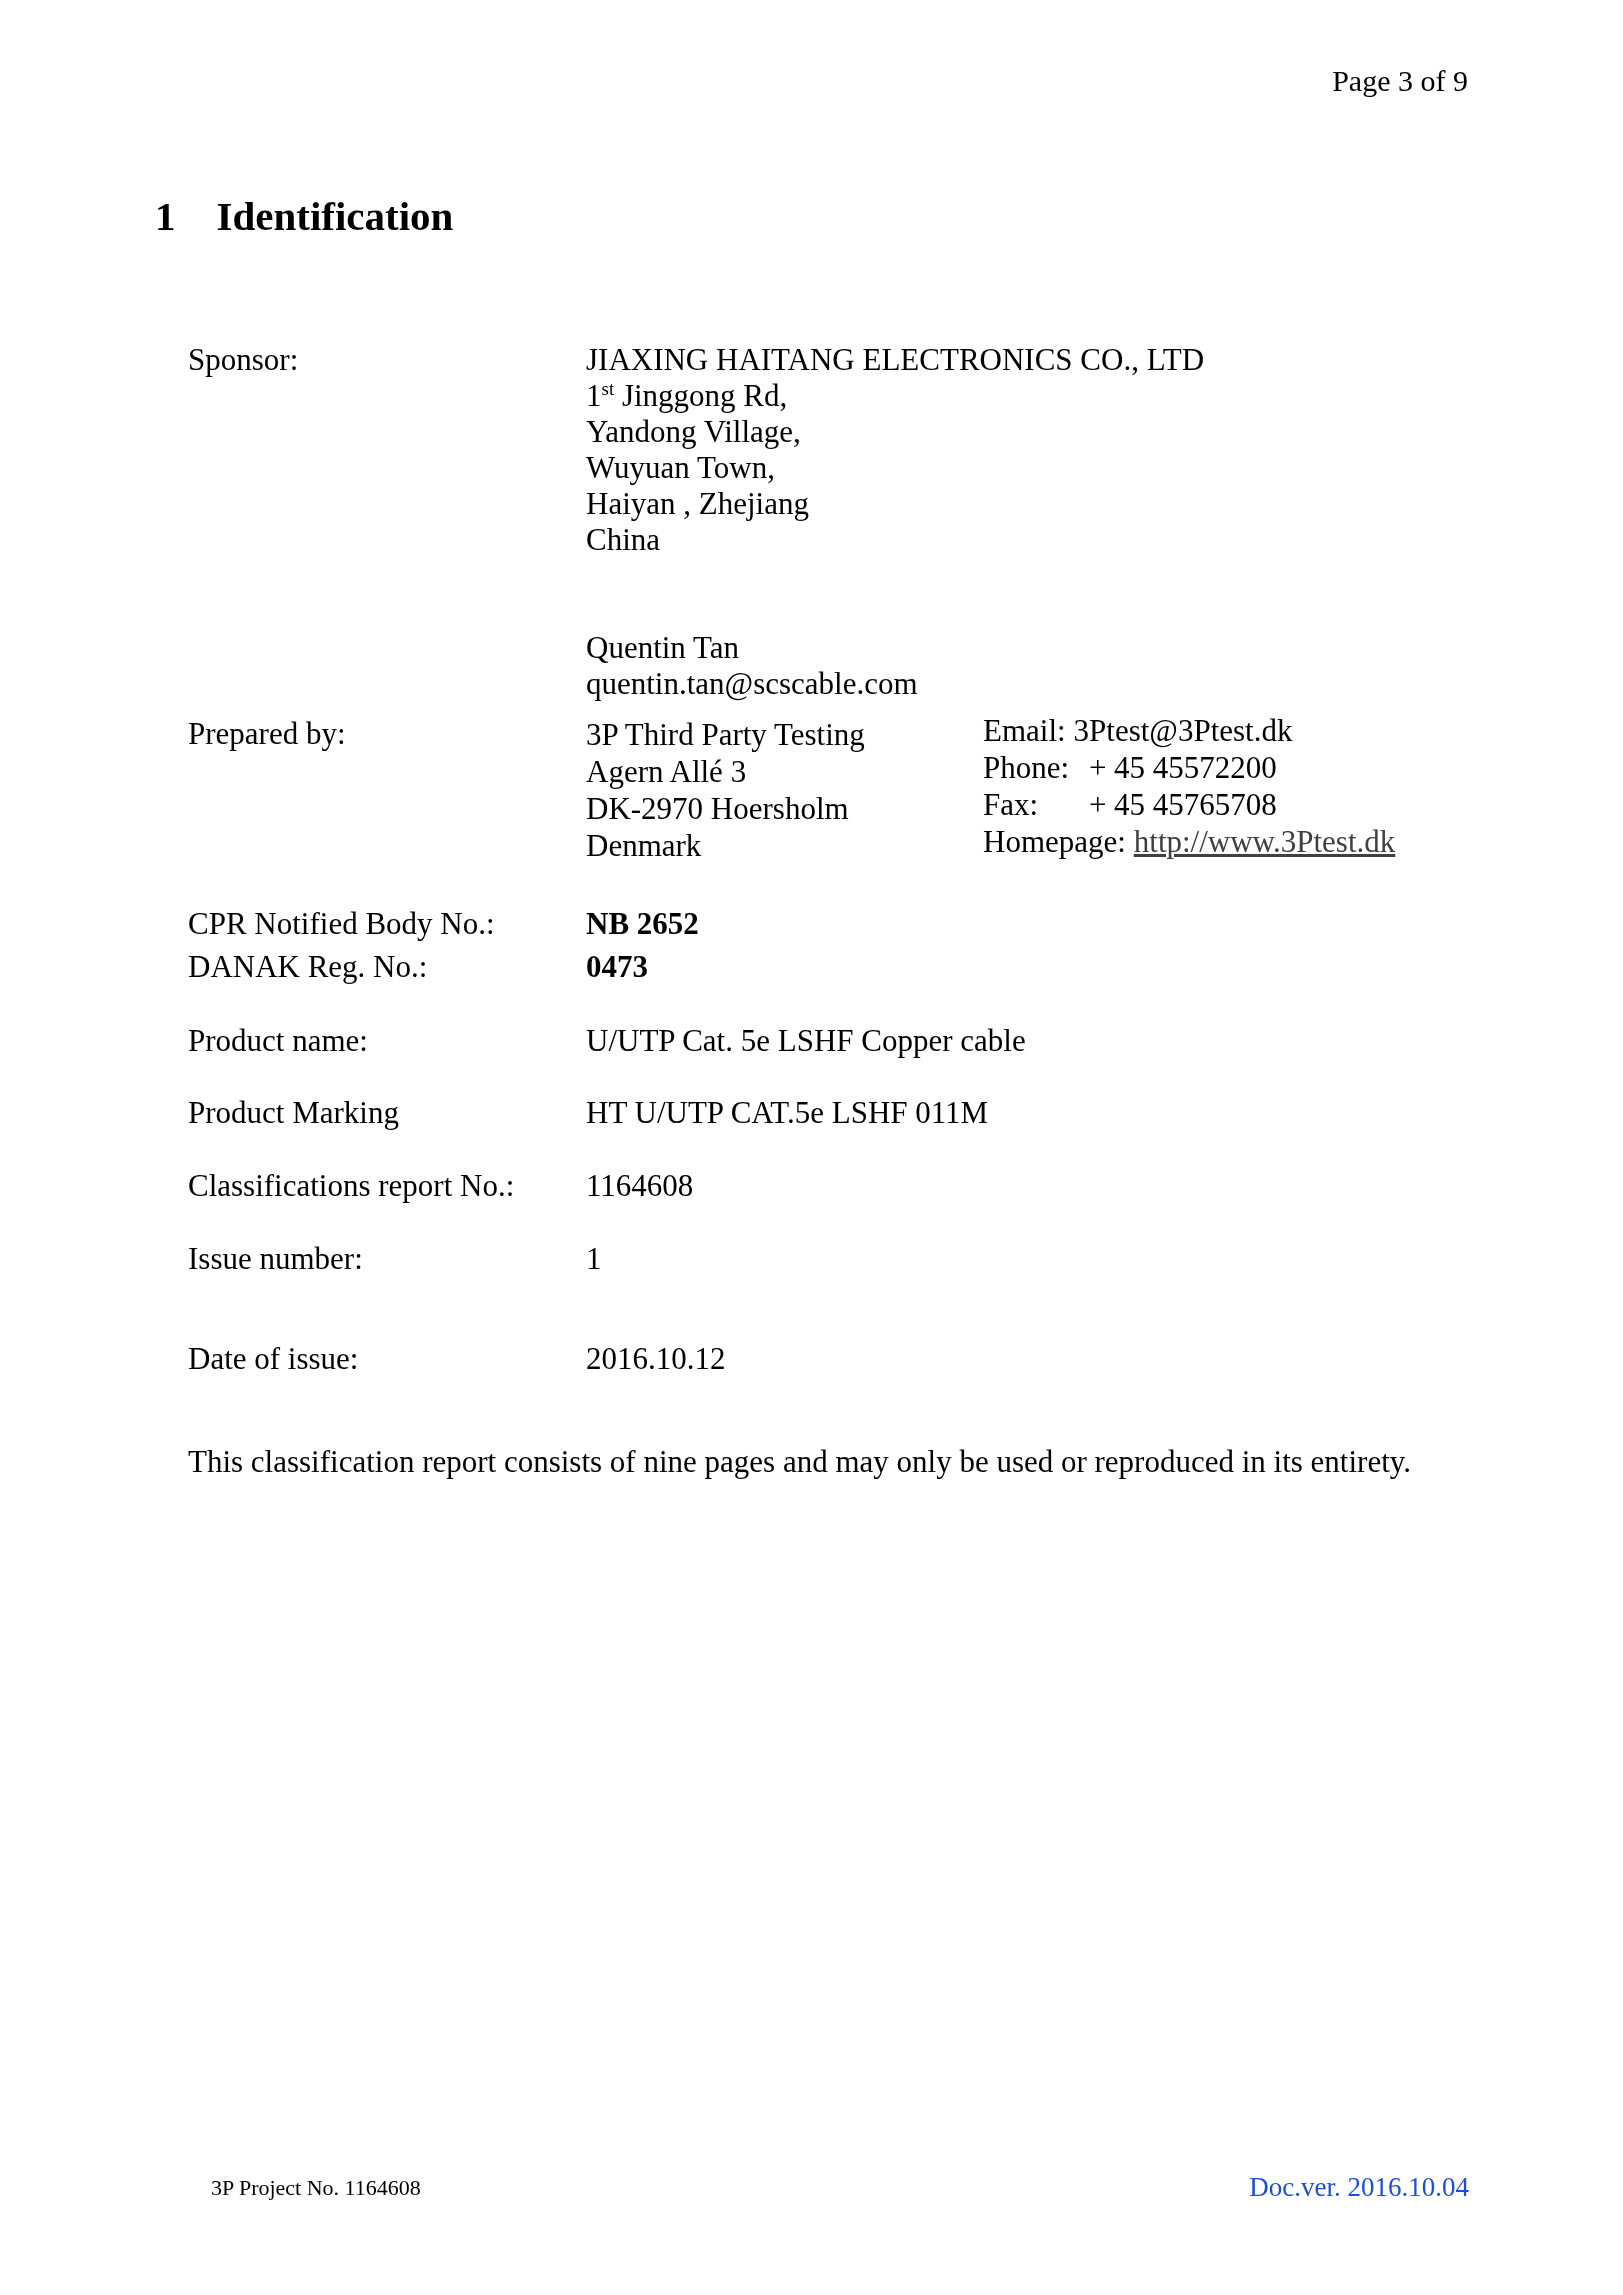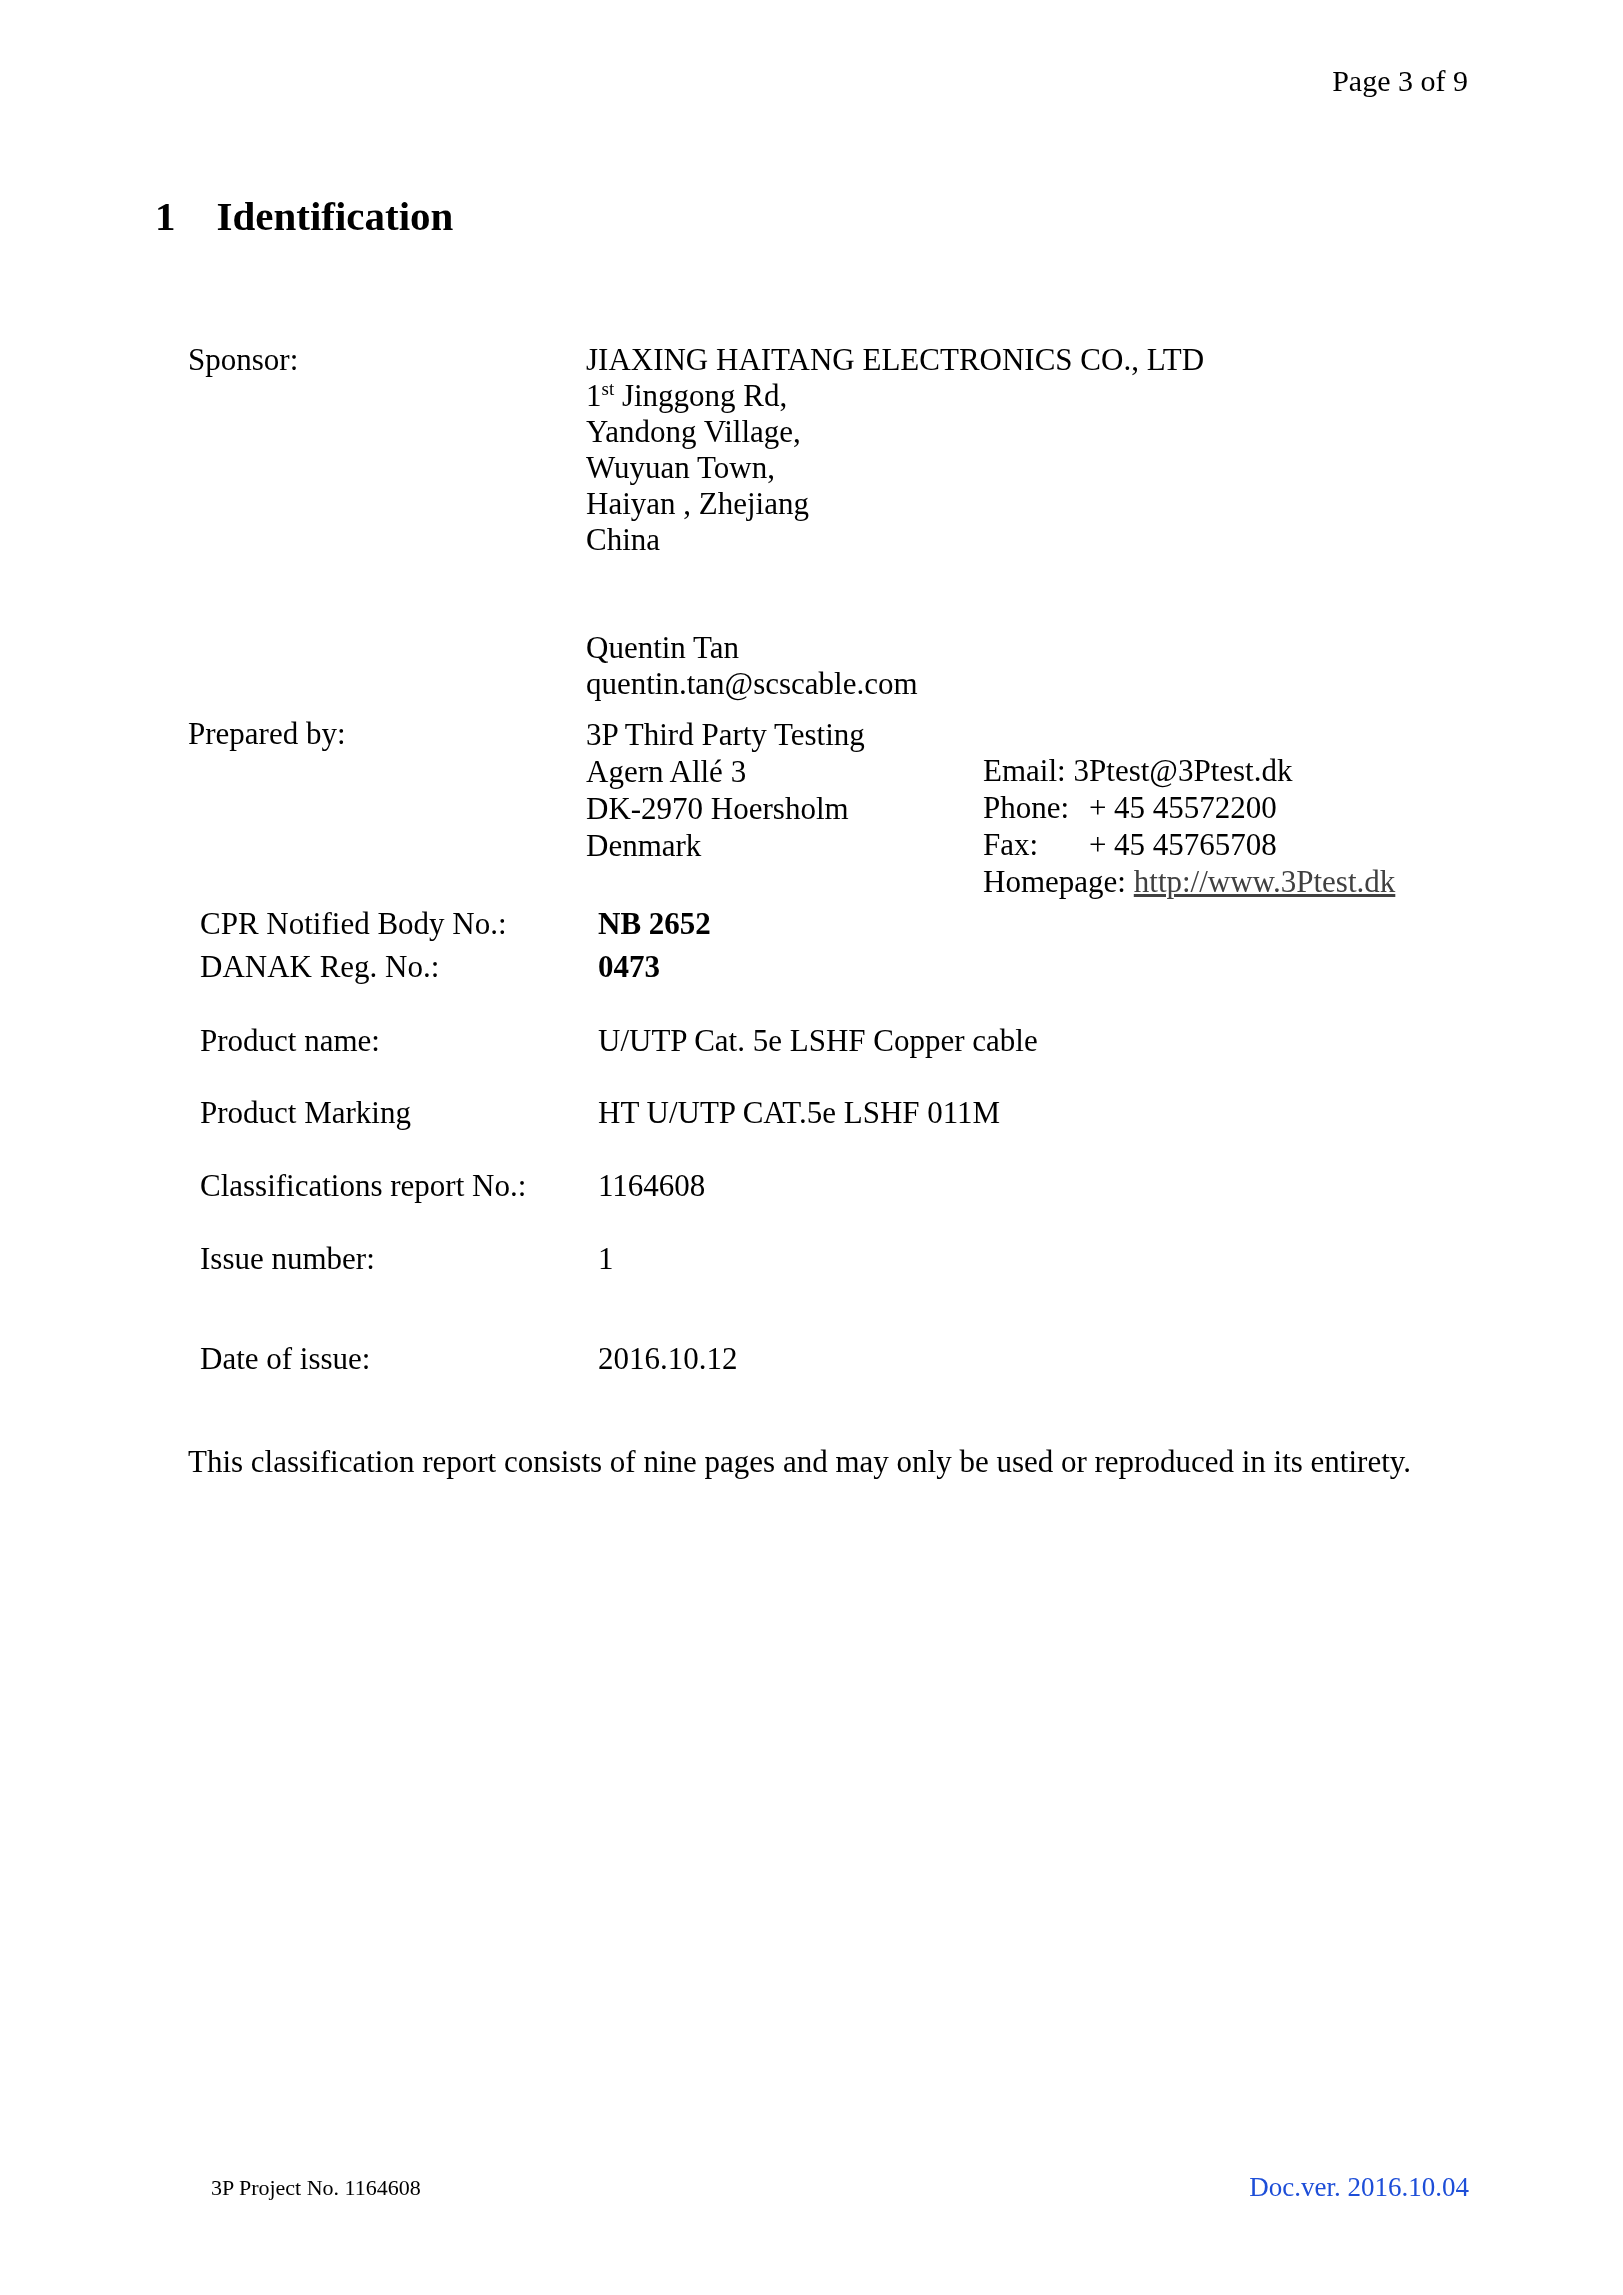--- a/index.html
+++ b/index.html
@@ -38,31 +38,31 @@
 
   .label-col { left: 188px; white-space: nowrap; }
   .value-col { left: 586px; white-space: nowrap; }
 
   .sponsor-label   { top: 342px; }
   .sponsor-block   { top: 342px; }
   .sponsor-gap     { height: 72px; }
 
   .prepared-label  { top: 716px; }
   .prepared-block  { top: 716px; line-height: 37px; }
-  .contact-block   { top: 752px; left: 983px; line-height: 37px; white-space: nowrap; }
+  .contact-block   { top: 712px; left: 983px; line-height: 37px; white-space: nowrap; }
 
   .c-label { margin-right: 7.9px; }
   .c-label.fixed { display: inline-block; min-width: 98px; }
 
   .link {
     color: #404040;
     text-decoration: underline;
   }
 
-  .field-row { left: 0; width: 1355px; height: 39px; margin-left: 12px; }
+  .field-row { left: 0; width: 1355px; height: 39px; }
   .field-row .f-label { position: absolute; left: 188px; white-space: nowrap; }
   .field-row .f-value { position: absolute; left: 586px; white-space: nowrap; }
   .field-row.bold .f-value { font-weight: bold; }
   .row-cpr      { top: 906px; }
   .row-danak    { top: 949px; }
   .row-prodname { top: 1023px; padding-left: 7px; }
   .row-prodmark { top: 1095px; }
   .row-classrep { top: 1168px; }
   .row-issue    { top: 1241px; }
   .row-date     { top: 1341px; }

